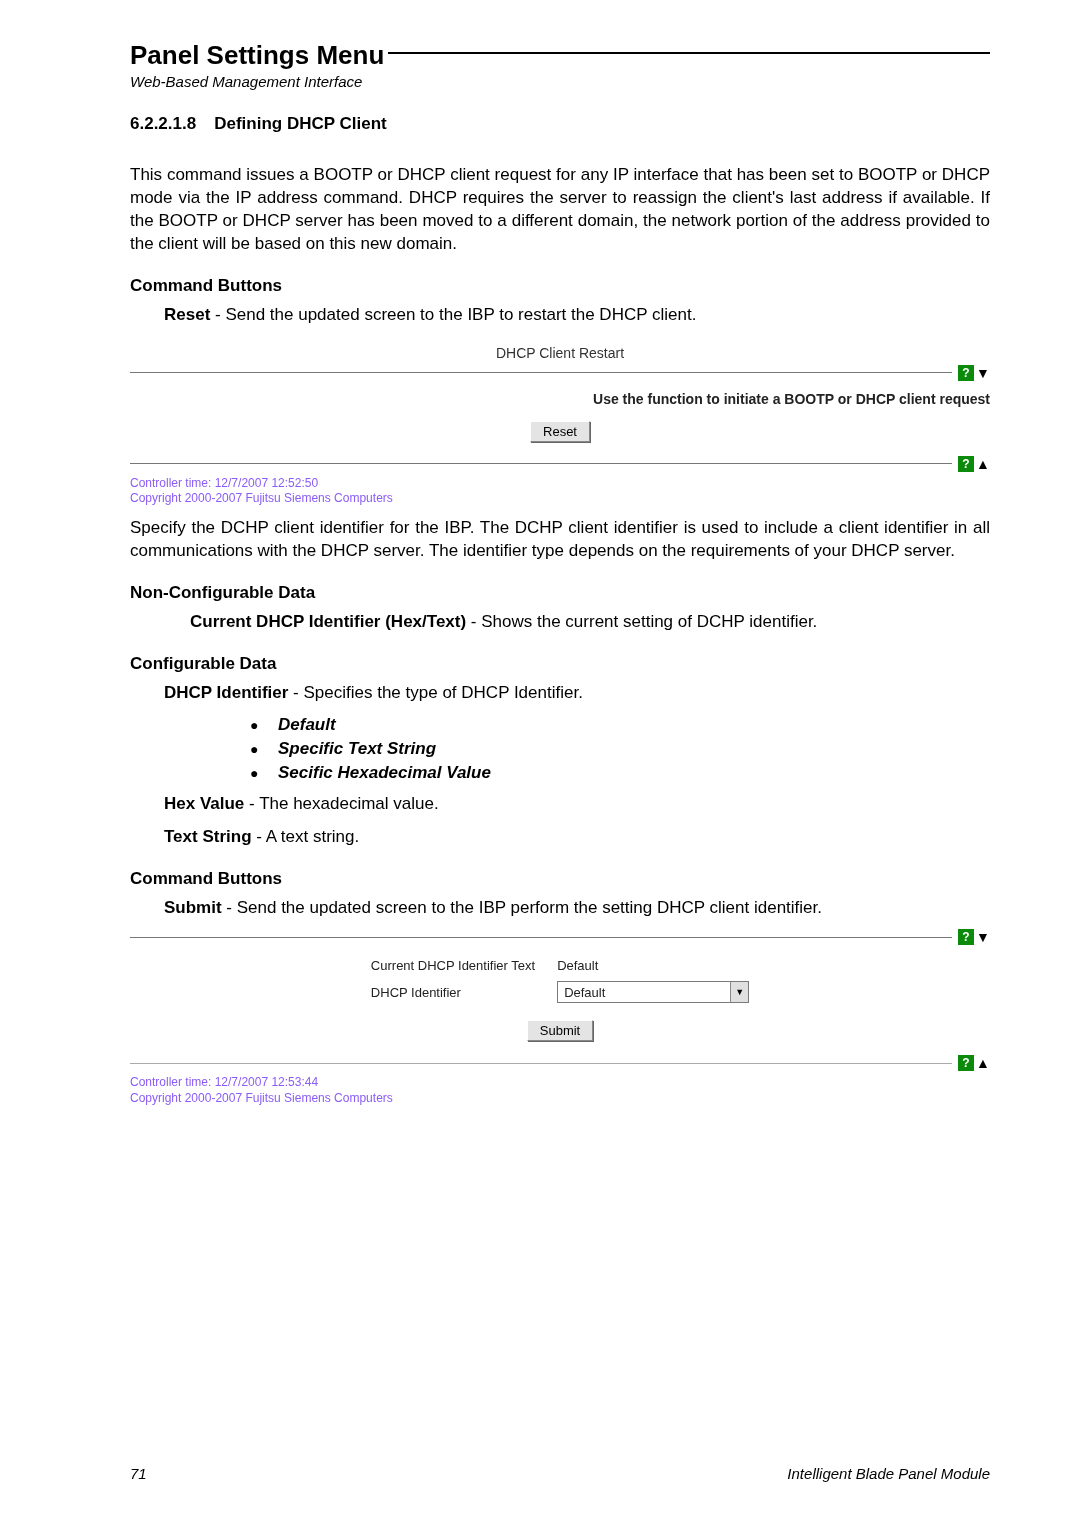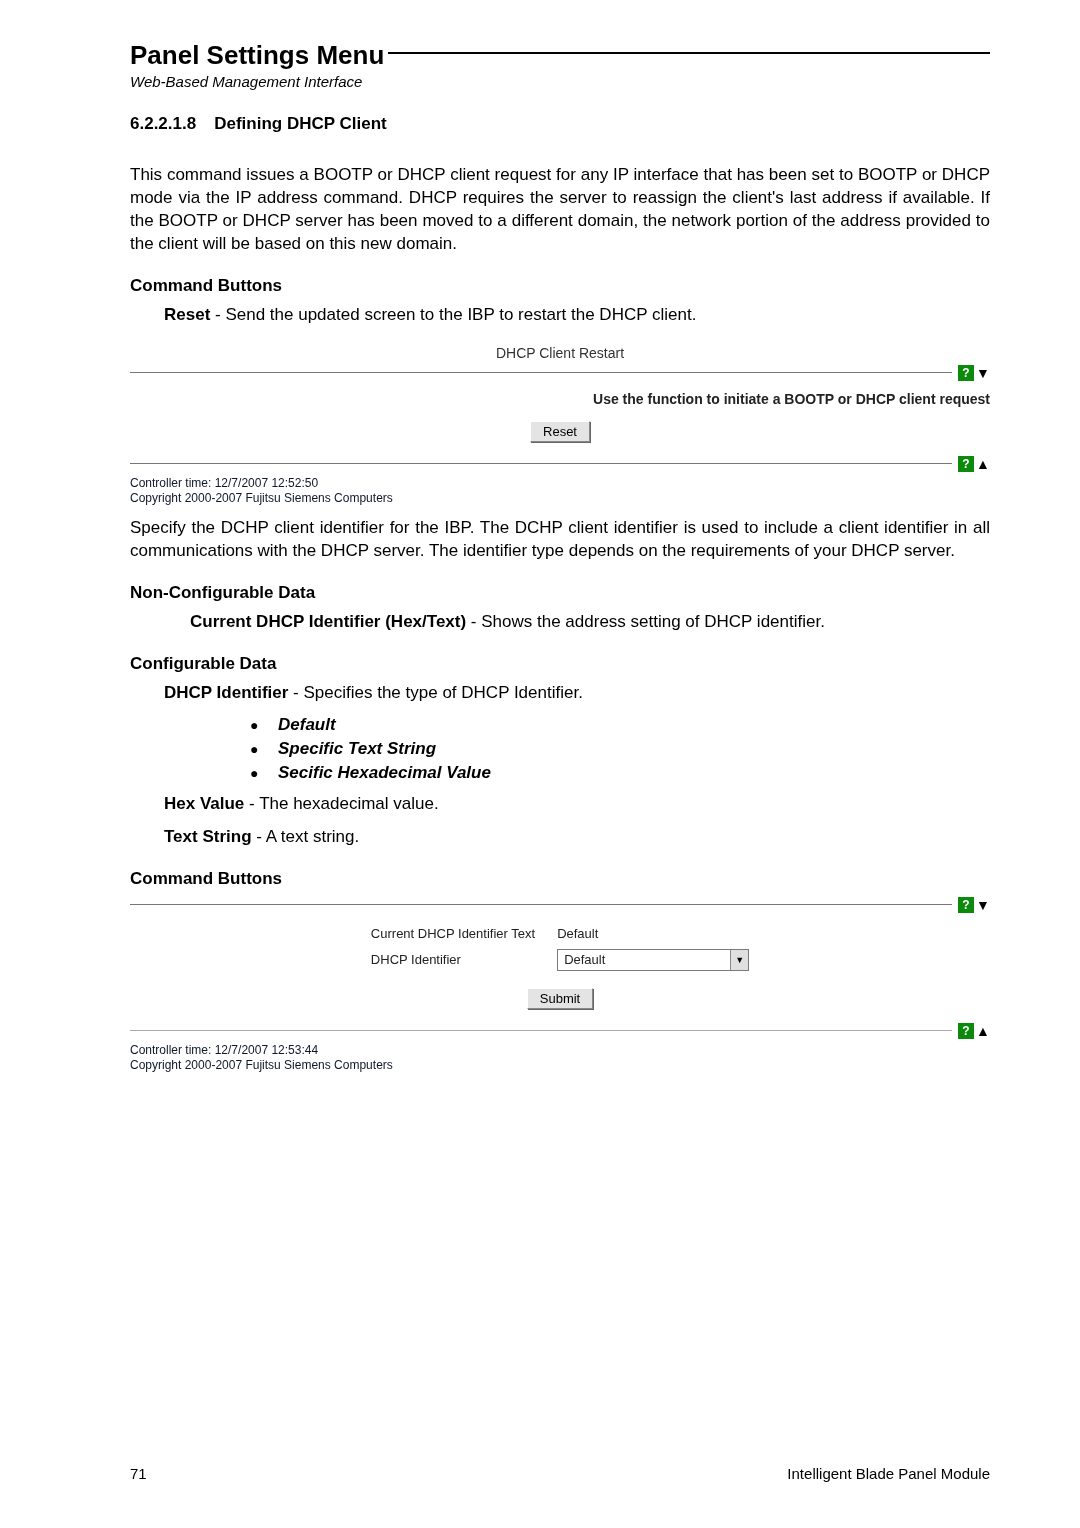--- a/index.html
+++ b/index.html
@@ -143,21 +143,21 @@
     padding: 2px 12px;
     background: #e4e4e4;
     border: 1px solid #888;
     border-top-color: #fff;
     border-left-color: #fff;
     box-shadow: 1px 1px 0 #666;
   }
   .shot-footer {
     font-family: Verdana, Arial, sans-serif;
     font-size: 12px;
-    color: #0f172a;
+    color: #8b5cf6;
     margin-top: 4px;
     line-height: 1.3;
   }
 
   .form-table {
     margin: 8px auto 12px auto;
     font-family: Verdana, Arial, sans-serif;
     font-size: 13px;
     color: #222;
   }
@@ -181,20 +181,21 @@
   }
 
   .page-footer {
     position: absolute;
     bottom: 46px;
     left: 130px;
     right: 90px;
     display: flex;
     justify-content: space-between;
     font-size: 15px;
+    font-style: italic;
   }
 </style>
 </head>
 <body>
 
 <div class="page">
 
   <div class="header-line">
     <span class="header-title">Panel Settings Menu</span>
     <span class="header-rule"></span>
@@ -233,38 +234,41 @@
     </div>
     <div class="shot-footer">
       <div>Controller time: 12/7/2007 12:52:50</div>
       <div>Copyright 2000-2007 Fujitsu Siemens Computers</div>
     </div>
   </div>
 
   <div class="body-text">Specify the DCHP client identifier for the IBP. The DCHP client identifier is used to include a client identifier in all communications with the DHCP server. The identifier type depends on the requirements of your DHCP server.</div>
   <div class="bold-h">Non-Configurable Data</div>
   <div class="body-text indent2">
-    <b>Current DHCP Identifier (Hex/Text)</b><span> - Shows the address setting of DHCP identifier.</span>
+    <b>Current DHCP Identifier (Hex/Text)</b><span> - Shows the current setting of DCHP identifier.</span>
   </div>
   <div class="bold-h">Configurable Data</div>
   <div class="body-text indent1">
     <b>DHCP Identifier</b><span> - Specifies the type of DHCP Identifier.</span>
   </div>
   <ul class="bullets">
     <li><span class="ital">Default</span></li>
     <li><span class="ital">Specific Text String</span></li>
     <li><span class="ital">Secific Hexadecimal Value</span></li>
   </ul>
   <div class="body-text indent1">
     <b>Hex Value</b><span> - The hexadecimal value.</span>
   </div>
   <div class="body-text indent1">
     <b>Text String</b><span> - A text string.</span>
   </div>
   <div class="bold-h">Command Buttons</div>
+  <div class="body-text indent1">
+    <b>Submit</b><span> - Send the updated screen to the IBP perform the setting DHCP client identifier.</span>
+  </div>
 
   <div class="shot" style="margin-top:4px">
     <div class="rule-row">
       <div class="rule-line"></div>
       <div class="rule-icons">
         <span class="ico ico-q"></span>
         <span class="ico-arrow">▼</span>
       </div>
     </div>
     <table class="form-table">

